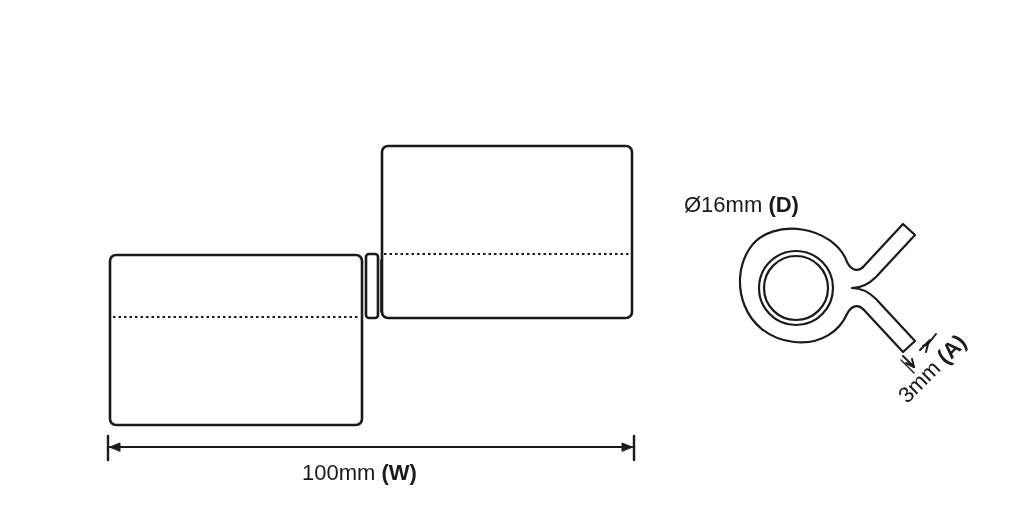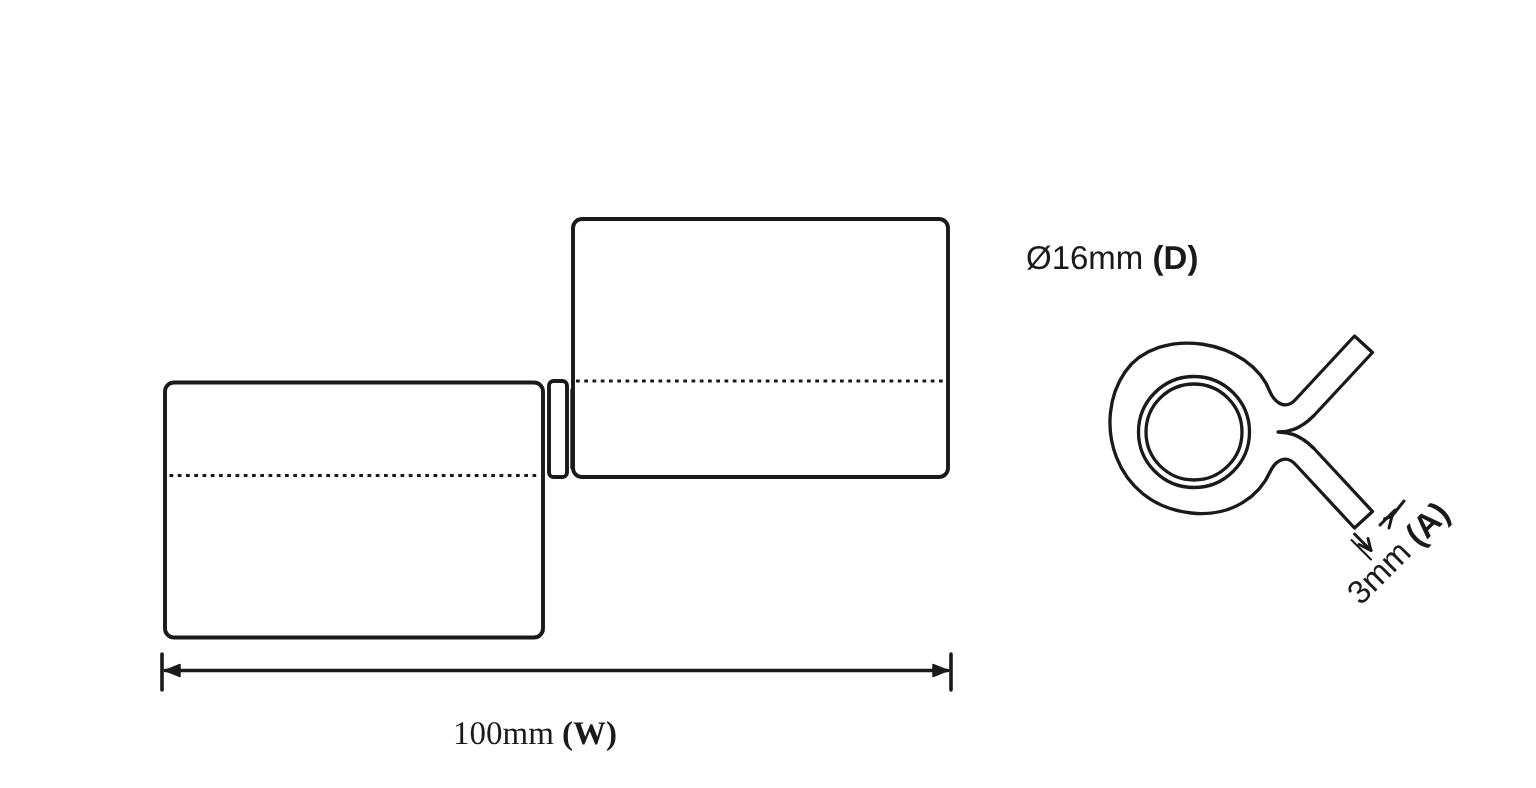--- a/index.html
+++ b/index.html
@@ -1,22 +1,22 @@
 <!DOCTYPE html>
 <html><head>
 <meta charset="utf-8">
 <style>
   html, body { margin: 0; padding: 0; background: #ffffff; }
   body { width: 1024px; height: 525px; position: relative; overflow: hidden;
          font-family: "Liberation Sans", sans-serif; color: #1a1a1a; }
   svg.drawing { position: absolute; left: 0; top: 0; }
   .lbl { position: absolute; font-size: 22px; white-space: nowrap; color: #1a1a1a; }
   .lbl b { font-weight: bold; }
-  #lbl-d { left: 684px; top: 159px; }
-  #lbl-w { left: 302px; top: 476px; font-family: Liberation Serif, serif; }
+  #lbl-d { left: 684px; top: 192px; }
+  #lbl-w { left: 302px; top: 460px; }
   #lbl-a { left: 893px; top: 390px; transform-origin: 0 0; transform: rotate(-45deg); }
 </style>
 </head>
 <body>
 
 <svg class="drawing" width="1024" height="525" viewBox="0 0 1024 525" xmlns="http://www.w3.org/2000/svg">
   <g fill="none" stroke="#1a1a1a" stroke-width="2.6" stroke-linejoin="round" stroke-linecap="round">
 
     <rect x="110" y="255" width="252" height="170" rx="6" ry="6"></rect>
     <line x1="113" y1="317" x2="360" y2="317" stroke-width="2" stroke-dasharray="2.5 3" stroke-linecap="butt"></line>

